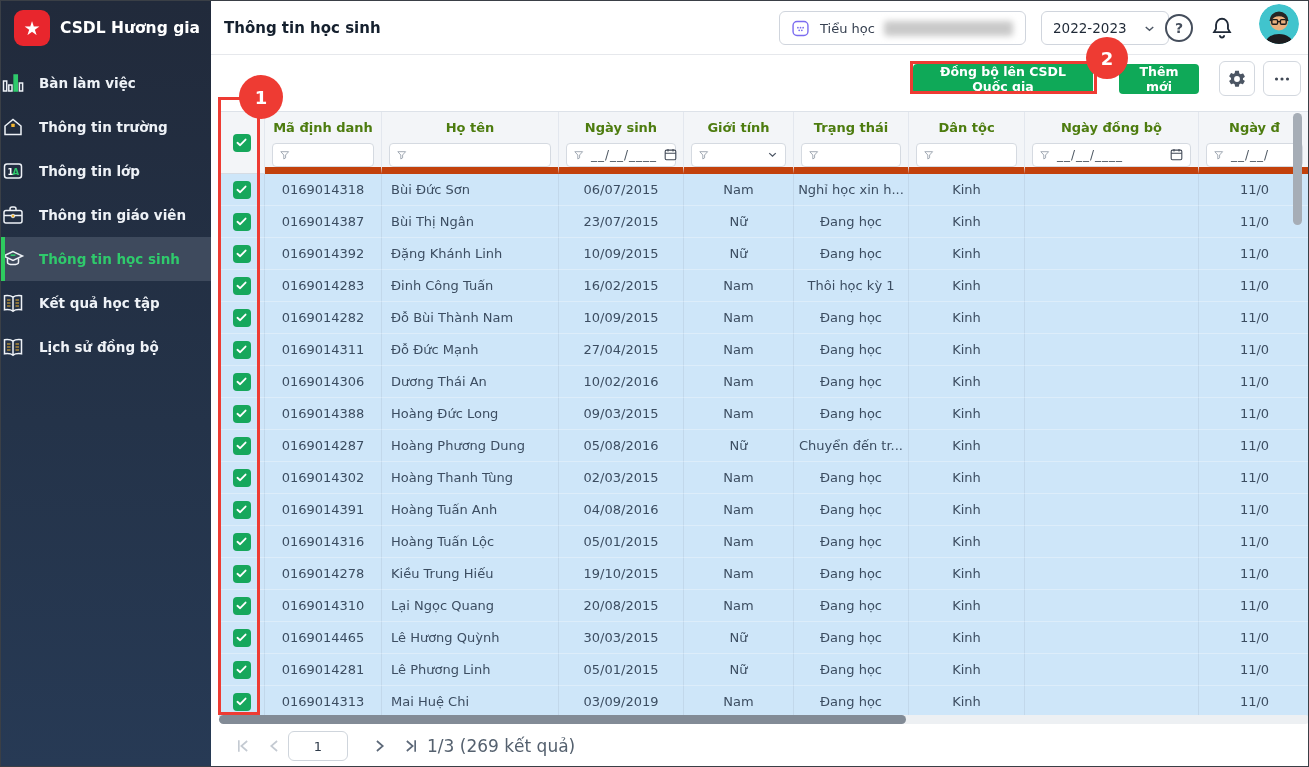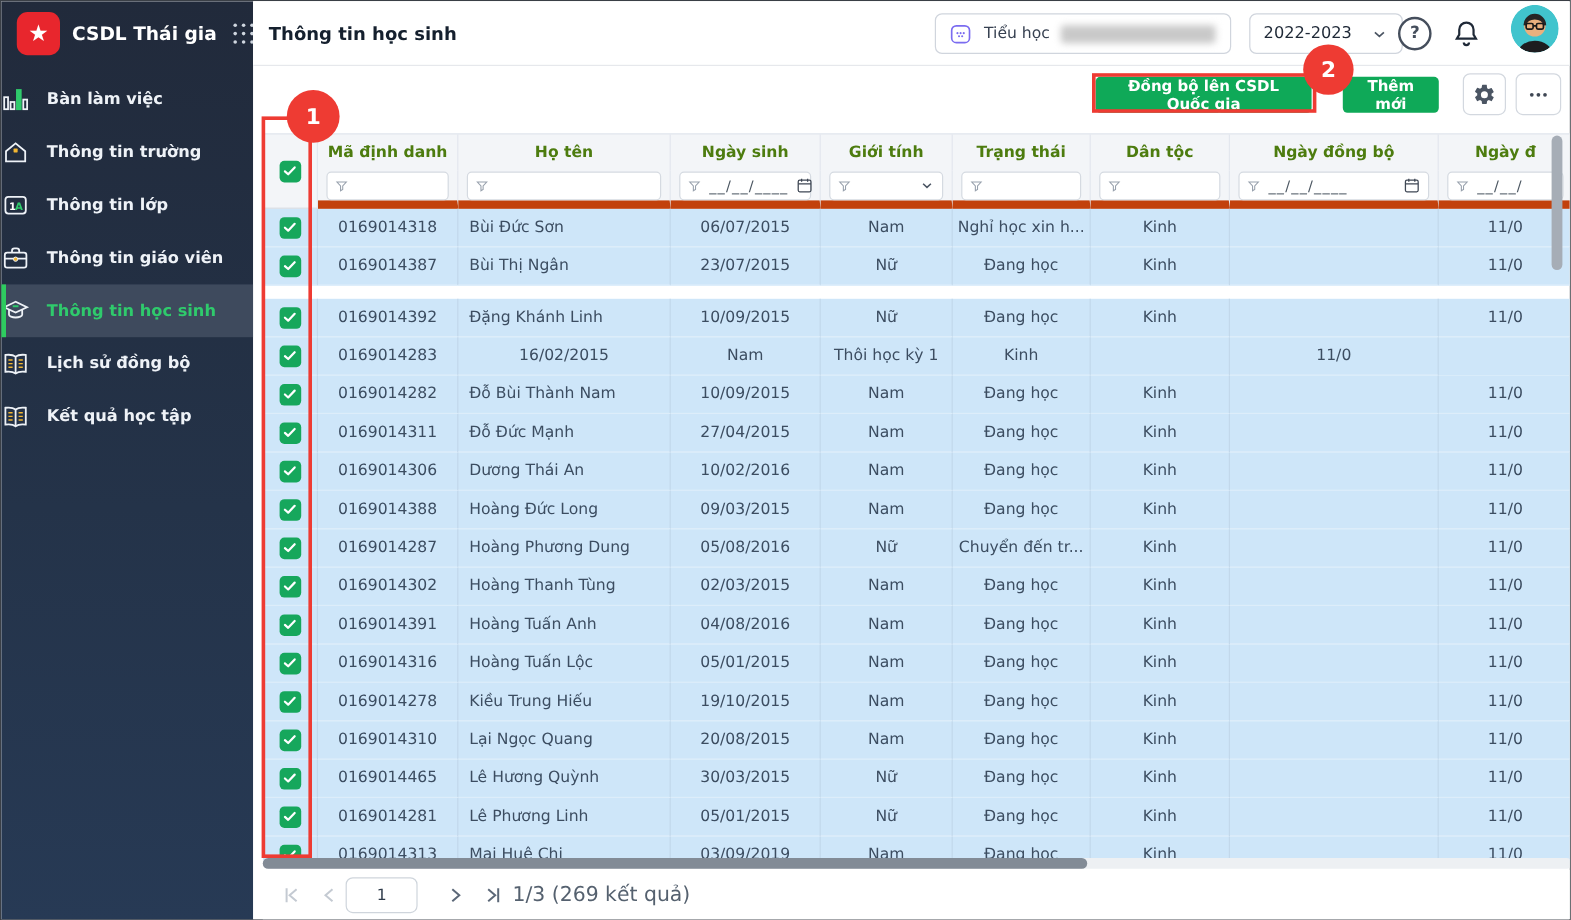--- a/index.html
+++ b/index.html
@@ -89,21 +89,21 @@
   .ann-circle2{left:1085px;top:36px;width:42px;height:42px;}
 </style>
 </head>
 <body>
 
 <div class="screen">
 
   <aside class="sidebar">
     <div class="brand">
       <div class="logo">★</div>
-      <div class="brand-title">CSDL Thái gia</div>
+      <div class="brand-title">CSDL Hương gia</div>
       <div class="grid-icon">
         <svg width="24" height="24" viewBox="0 0 24 24">
           <g fill="#cfd6df">
             <circle cx="5" cy="5" r="1.5"></circle>
               <circle cx="12" cy="5" r="1.5"></circle>
               <circle cx="19" cy="5" r="1.5"></circle>
             <circle cx="5" cy="12" r="1.5"></circle>
               <circle cx="12" cy="12" r="1.5"></circle>
               <circle cx="19" cy="12" r="1.5"></circle>
             <circle cx="5" cy="19" r="1.5"></circle>
@@ -166,31 +166,31 @@
                  <span class="s-label">Thông tin học sinh</span>
         </div>
         <div class="side-item">
           <span class="s-icon">
             <svg width="24" height="24" viewBox="0 0 24 24" fill="none" stroke="#eef2f7" stroke-width="1.5">
       <path d="M12 6.2 C10.2 4.8 7.4 4.3 3.5 4.8 V18.8 C7.4 18.3 10.2 18.8 12 20.2 C13.8 18.8 16.6 18.3 20.5 18.8 V4.8 C16.6 4.3 13.8 4.8 12 6.2 Z"></path>
       <path d="M12 6.2 V20.2"></path>
       <path d="M6 9 h3.5 M6 12 h3.5 M6 15 h3.5 M14.5 9 h3.5 M14.5 12 h3.5 M14.5 15 h3.5" stroke="#f2b632" stroke-width="1.2"></path>
             </svg>
           </span>
-                 <span class="s-label">Lịch sử đồng bộ</span>
+                 <span class="s-label">Kết quả học tập</span>
         </div>
         <div class="side-item">
           <span class="s-icon">
             <svg width="24" height="24" viewBox="0 0 24 24" fill="none" stroke="#eef2f7" stroke-width="1.5">
       <path d="M12 6.2 C10.2 4.8 7.4 4.3 3.5 4.8 V18.8 C7.4 18.3 10.2 18.8 12 20.2 C13.8 18.8 16.6 18.3 20.5 18.8 V4.8 C16.6 4.3 13.8 4.8 12 6.2 Z"></path>
       <path d="M12 6.2 V20.2"></path>
       <path d="M6 9 h3.5 M6 12 h3.5 M6 15 h3.5 M14.5 9 h3.5 M14.5 12 h3.5 M14.5 15 h3.5" stroke="#f2b632" stroke-width="1.2"></path>
             </svg>
           </span>
-                 <span class="s-label">Kết quả học tập</span>
+                 <span class="s-label">Lịch sử đồng bộ</span>
         </div>
       </nav>
   </aside>
 
   <div class="main">
     <div class="topbar">
       <div class="page-title">Thông tin học sinh</div>
       <div class="school-box">
         <span style="display:flex;">
           <svg width="21" height="21" viewBox="0 0 24 24" fill="none" stroke="#7b6cf0" stroke-width="1.6">
@@ -378,21 +378,21 @@
           </div>
           <div class="td">0169014387</div>
           <div class="td left">Bùi Thị Ngân</div>
           <div class="td">23/07/2015</div>
           <div class="td">Nữ</div>
           <div class="td">Đang học</div>
           <div class="td">Kinh</div>
           <div class="td"></div>
           <div class="td">11/0</div>
         </div>
-        <div class="trow" style="grid-template-columns: 46px 117px 177px 125px 110px 115px 116px 174px 112px; margin-top: 11px;">
+        <div class="trow" style="grid-template-columns: 46px 117px 177px 125px 110px 115px 116px 174px 112px;">
           <div class="td">
             <span class="cb">
               <svg width="13" height="13" viewBox="0 0 24 24" fill="none" stroke="#ffffff" stroke-width="3.4" stroke-linecap="round" stroke-linejoin="round">
                 <path d="M4.5 12.5 L9.5 17 L19.5 6.5"></path>
               </svg>
             </span>
           </div>
           <div class="td">0169014392</div>
           <div class="td left">Đặng Khánh Linh</div>
           <div class="td">10/09/2015</div>
@@ -404,20 +404,21 @@
         </div>
         <div class="trow" style="grid-template-columns: 46px 117px 177px 125px 110px 115px 116px 174px 112px;">
           <div class="td">
             <span class="cb">
               <svg width="13" height="13" viewBox="0 0 24 24" fill="none" stroke="#ffffff" stroke-width="3.4" stroke-linecap="round" stroke-linejoin="round">
                 <path d="M4.5 12.5 L9.5 17 L19.5 6.5"></path>
               </svg>
             </span>
           </div>
           <div class="td">0169014283</div>
+          <div class="td left">Đinh Công Tuấn</div>
           <div class="td">16/02/2015</div>
           <div class="td">Nam</div>
           <div class="td">Thôi học kỳ 1</div>
           <div class="td">Kinh</div>
           <div class="td"></div>
           <div class="td">11/0</div>
         </div>
         <div class="trow" style="grid-template-columns: 46px 117px 177px 125px 110px 115px 116px 174px 112px;">
           <div class="td">
             <span class="cb">

